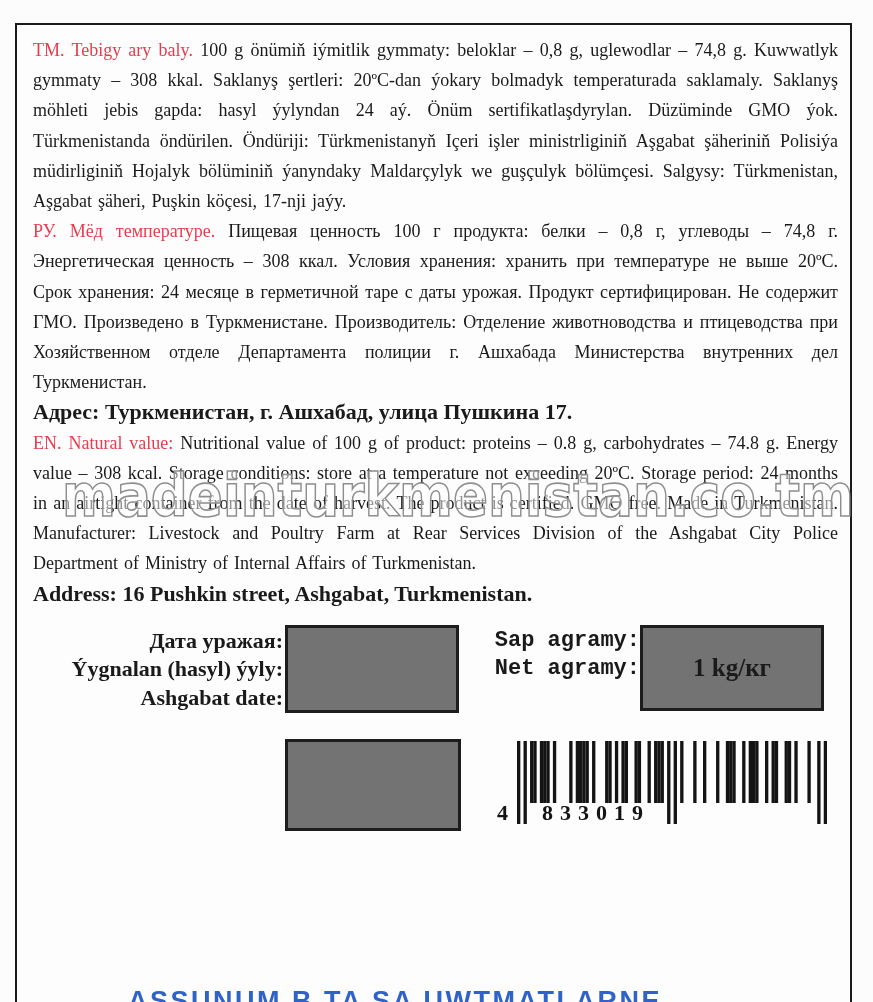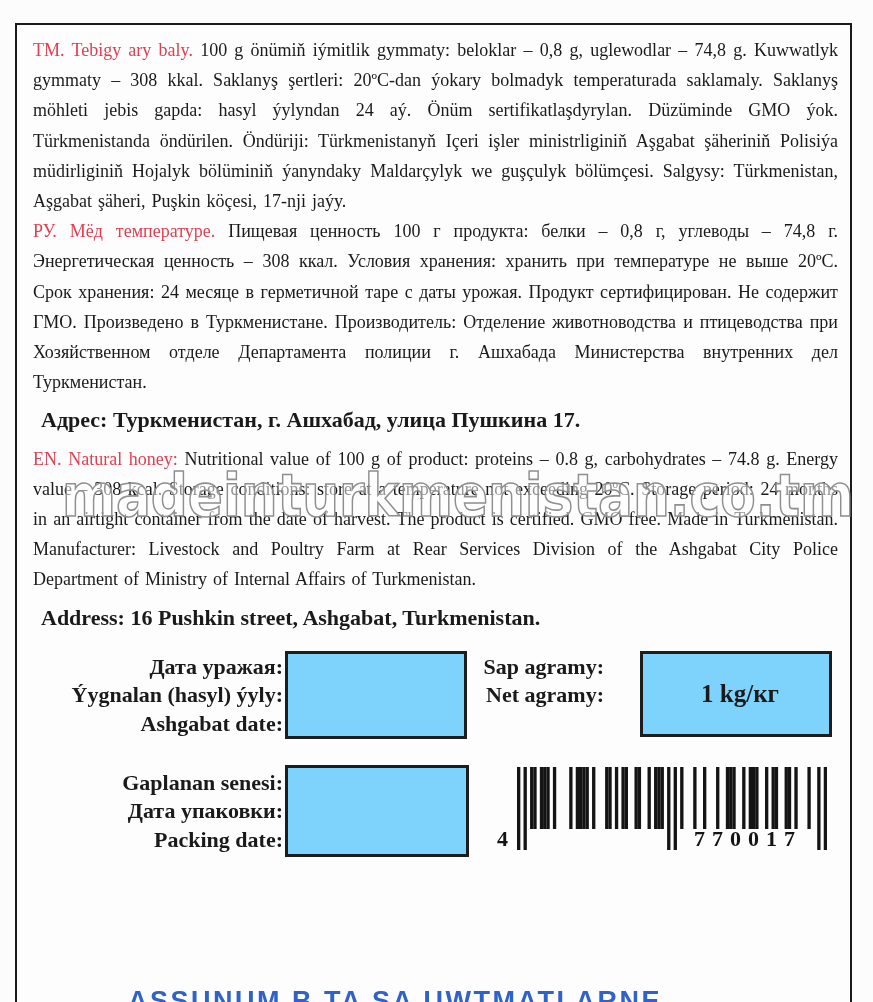--- a/index.html
+++ b/index.html
@@ -13,32 +13,32 @@
     position:absolute;left:15px;top:23px;width:805px;height:1000px;
     border:2px solid #1a1a1a;border-bottom:none;background:#fdfdfd;
     padding:10px 12px 0 16px;
   }
   .para{
     font-weight:normal;font-size:18px;line-height:30.2px;
     text-align:justify;margin:0;word-spacing:1.5px;
   }
   .lead{color:#e73c4e;}
   .addr-line{
-    font-weight:bold;font-size:22px;line-height:30.2px;margin:8px;
+    font-weight:bold;font-size:22px;line-height:30.2px;margin:0;
   }
   
   .form-area{position:relative;height:235px;margin-top:6px;}
   .lbl-stack{
     position:absolute;text-align:right;font-weight:bold;
     font-size:22px;line-height:28.5px;
   }
   .lbl-harvest{left:0;top:12px;width:250px;}
-  .lbl-weight{left:381px;top:12px;width:190px;}
+  .lbl-weight{left:417px;top:12px;width:190px;font-family:Liberation Mono, monospace;}
   .lbl-packing{left:0;top:128px;width:250px;}
-  .fbox{position:absolute;border:3px solid #1d1d1d;background:#7dd3fc;padding-left:8px;}
+  .fbox{position:absolute;border:3px solid #1d1d1d;background:#737373;}
   .box-harvest{left:252px;top:10px;width:168px;height:82px;}
   .box-weight{
     left:607px;top:10px;width:178px;height:80px;
     display:flex;align-items:center;justify-content:center;
     font-weight:bold;font-size:25px;
   }
   .box-packing{left:252px;top:124px;width:170px;height:86px;}
   
   .barcode{position:absolute;left:484px;top:126px;width:310px;height:90px;}
   .barcode svg{position:absolute;left:0;top:0;fill:#141414;}
@@ -72,45 +72,40 @@
     <span>100 g önümiň iýmitlik gymmaty: beloklar – 0,8 g, uglewodlar – 74,8 g. Kuwwatlyk gymmaty – 308 kkal. Saklanyş şertleri: 20ºC-dan ýokary bolmadyk temperaturada saklamaly. Saklanyş möhleti jebis gapda: hasyl ýylyndan 24 aý. Önüm sertifikatlaşdyrylan. Düzüminde GMO ýok. Türkmenistanda öndürilen. Öndüriji: Türkmenistanyň Içeri işler ministrliginiň Aşgabat şäheriniň Polisiýa müdirliginiň Hojalyk bölüminiň ýanyndaky Maldarçylyk we guşçulyk bölümçesi. Salgysy: Türkmenistan, Aşgabat şäheri, Puşkin köçesi, 17-nji jaýy.</span>
   </p>
 
   <p class="para">
     <span class="lead">РУ. Мёд температуре.</span>
     <span>Пищевая ценность 100 г продукта: белки – 0,8 г, углеводы – 74,8 г. Энергетическая ценность – 308 ккал. Условия хранения: хранить при температуре не выше 20ºС. Срок хранения: 24 месяце в герметичной таре с даты урожая. Продукт сертифицирован. Не содержит ГМО. Произведено в Туркменистане. Производитель: Отделение животноводства и птицеводства при Хозяйственном отделе Департамента полиции г. Ашхабада Министерства внутренних дел Туркменистан.</span>
   </p>
   <p class="addr-line">Адрес: Туркменистан, г. Ашхабад, улица Пушкина 17.</p>
 
   <p class="para">
-    <span class="lead">EN. Natural honey:</span>
+    <span class="lead">EN. Natural value:</span>
     <span>Nutritional value of 100 g of product: proteins – 0.8 g, carbohydrates – 74.8 g. Energy value – 308 kcal. Storage conditions: store at a temperature not exceeding 20ºC. Storage period: 24 months in an airtight container from the date of harvest. The product is certified. GMO free. Made in Turkmenistan. Manufacturer: Livestock and Poultry Farm at Rear Services Division of the Ashgabat City Police Department of Ministry of Internal Affairs of Turkmenistan.</span>
   </p>
   <p class="addr-line">Address: 16 Pushkin street, Ashgabat, Turkmenistan.</p>
 
   <div class="form-area">
 
     <div class="lbl-stack lbl-harvest">
       <div>Дата уражая:</div>
       <div>Ýygnalan (hasyl) ýyly:</div>
       <div>Ashgabat date:</div>
     </div>
     <div class="fbox box-harvest"></div>
 
     <div class="lbl-stack lbl-weight">
       <div>Sap agramy:</div>
       <div>Net agramy:</div>
     </div>
     <div class="fbox box-weight">1 kg/кг</div>
 
-    <div class="lbl-stack lbl-packing">
-      <div>Gaplanan senesi:</div>
-      <div>Дата упаковки:</div>
-      <div>Packing date:</div>
-    </div>
     <div class="fbox box-packing"></div>
 
     <div class="barcode">
       <svg id="bars" width="310" height="83" viewBox="0 0 95 83" preserveAspectRatio="none">
           <rect x="0" y="0" width="1.02" height="83"></rect>
           <rect x="2" y="0" width="1.02" height="83"></rect>
           <rect x="4" y="0" width="1.02" height="62"></rect>
           <rect x="5" y="0" width="1.02" height="62"></rect>
           <rect x="7" y="0" width="1.02" height="62"></rect>
           <rect x="8" y="0" width="1.02" height="62"></rect>
@@ -150,21 +145,21 @@
           <rect x="78" y="0" width="1.02" height="62"></rect>
           <rect x="79" y="0" width="1.02" height="62"></rect>
           <rect x="82" y="0" width="1.02" height="62"></rect>
           <rect x="83" y="0" width="1.02" height="62"></rect>
           <rect x="85" y="0" width="1.02" height="62"></rect>
           <rect x="89" y="0" width="1.02" height="62"></rect>
           <rect x="92" y="0" width="1.02" height="83"></rect>
           <rect x="94" y="0" width="1.02" height="83"></rect>
         </svg>
       <span class="bc-digit bc-first">4</span>
-      <span class="bc-digit bc-g2">770017</span>
+      <span class="bc-digit bc-g1">833019</span>
     </div>
 
   </div>
 </div>
 
 <svg class="watermark" width="800" height="68">
   <text x="2" y="52" font-size="58" textLength="792" lengthAdjust="spacingAndGlyphs">madeinturkmenistan.co.tm</text>
 </svg>
 
 <div class="blue-clip">AŞŞUNUM B TA SA UWTMATLARNE</div>

